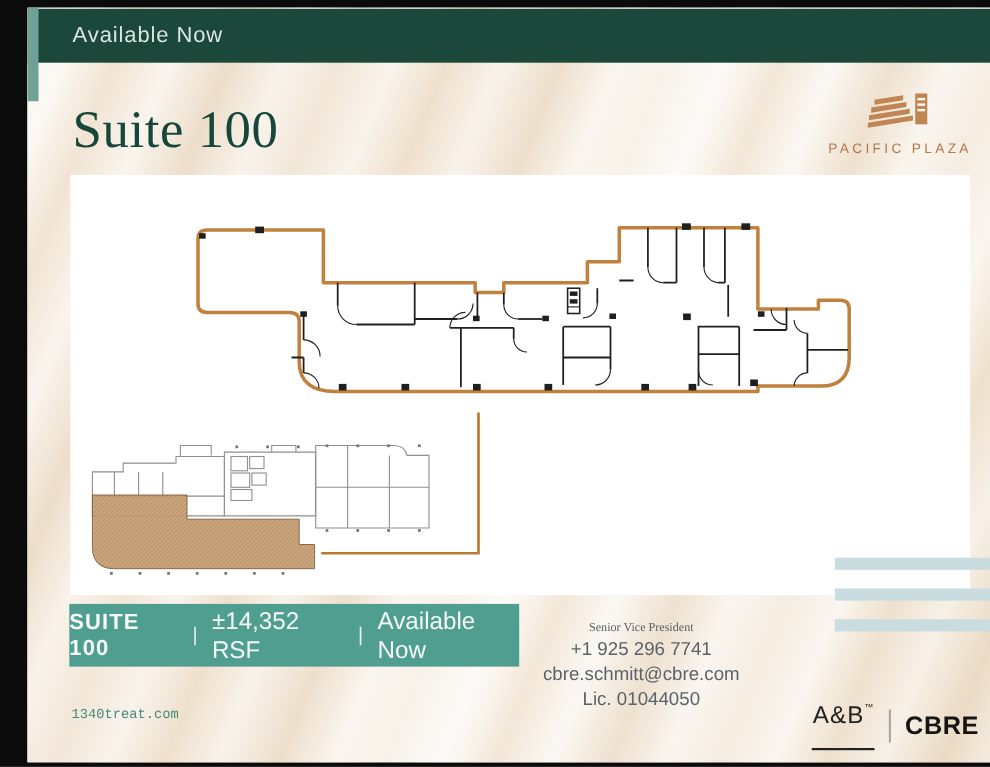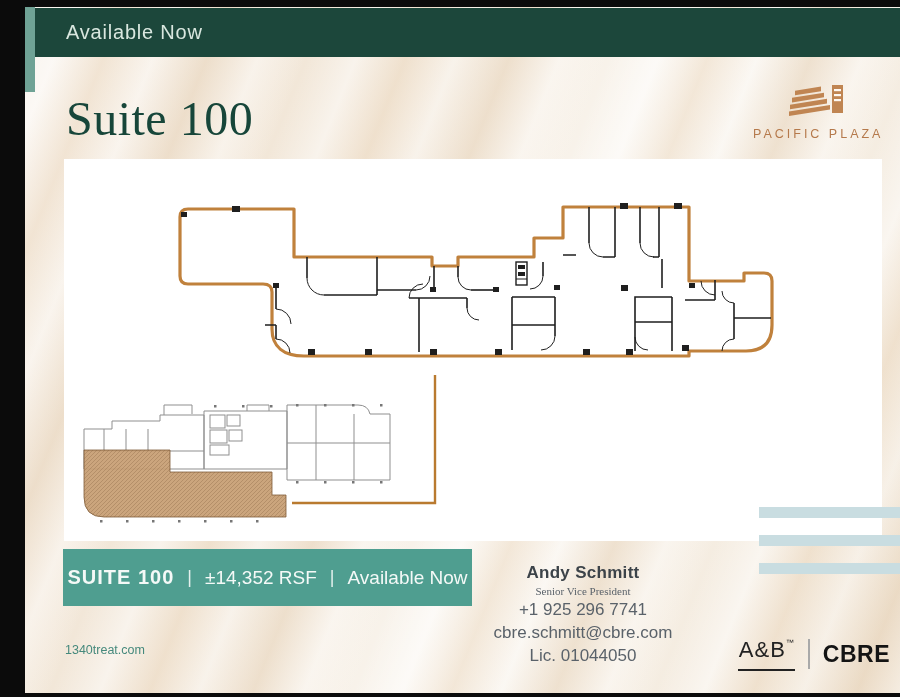--- a/index.html
+++ b/index.html
@@ -23,29 +23,29 @@
     font-size:48px;color:#17463a;letter-spacing:0.5px;}
   .brand{position:absolute;top:72px;right:35px;width:130px;text-align:center;}
   .brand-name{margin-top:4px;font-size:12.5px;letter-spacing:3px;color:#b5794b;white-space:nowrap;}
   .panel{position:absolute;left:39px;top:152px;width:818px;height:382px;background:#ffffff;}
   .stripe{position:absolute;left:734px;width:159px;height:11px;}
   .stripe.s1{top:500px;} .stripe.s2{top:528px;} .stripe.s3{top:556px;}
   .infobar{position:absolute;left:38px;top:542px;width:409px;height:57px;background:#4f9e90;
     display:flex;align-items:center;justify-content:center;gap:13px;color:#f4f9f7;}
   .infobar .suite{font-weight:bold;font-size:20px;letter-spacing:1px;}
   .infobar .sep{font-size:18px;opacity:0.9;}
-  .infobar .plain{font-size:19px;}
+  .infobar .plain{font-size:22px;}
   .contact{position:absolute;left:452px;top:556px;width:212px;text-align:center;color:#5a626a;}
   .contact .name{font-size:17px;font-weight:bold;color:#3c4349;letter-spacing:0.3px;}
   .contact .role{font-size:11px;margin-top:2px;font-family:Liberation Serif, serif;}
   .contact .line{font-size:17px;margin-top:3px;}
-  .links{position:absolute;left:40px;top:634px;font-size:12.5px;line-height:1.55;color:#45897c;}
+  .links{position:absolute;left:40px;top:634px;font-size:12.5px;line-height:1.55;color:#45897c;font-family:Liberation Mono, monospace;}
   .links div{cursor:pointer;}
   .logos{position:absolute;right:28px;top:630px;display:flex;align-items:center;gap:13px;}
-  .ab-wrap{display:flex;align-items:flex-start;border-bottom:2px solid #222;padding:0 1px 6px 1px;}
+  .ab-wrap{display:flex;align-items:flex-start;border-bottom:2px solid #222;padding:0 1px 17px 1px;}
   .ab-text{font-size:22px;color:#222;letter-spacing:1px;font-weight:400;}
   .ab-tm{font-size:8px;color:#222;margin-top:1px;}
   .logo-divider{width:2px;height:30px;background:#a9a9a9;}
   .cbre-text{font-size:23px;font-weight:bold;color:#141414;letter-spacing:0.5px;}
   svg .wall{stroke:#1f1f1f;stroke-width:1.6;fill:none;}
   svg .arc{stroke:#1f1f1f;stroke-width:1;fill:none;}
   svg .sq{fill:#1f1f1f;}
   svg .gray{stroke:#8f8f8f;stroke-width:1;fill:none;}
   svg .dot{fill:#777;}
 </style>
@@ -208,21 +208,20 @@
 
     <div class="infobar">
       <span class="suite">SUITE 100</span>
       <span class="sep">|</span>
       <span class="plain">±14,352 RSF</span>
       <span class="sep">|</span>
       <span class="plain">Available Now</span>
     </div>
 
     <div class="contact">
-      <div class="name">Andy Schmitt</div>
       <div class="role">Senior Vice President</div>
       <div class="line">+1 925 296 7741</div>
       <div class="line">cbre.schmitt@cbre.com</div>
       <div class="line">Lic. 01044050</div>
     </div>
 
     <div class="links">
       <div>1340treat.com</div>
     </div>
 

